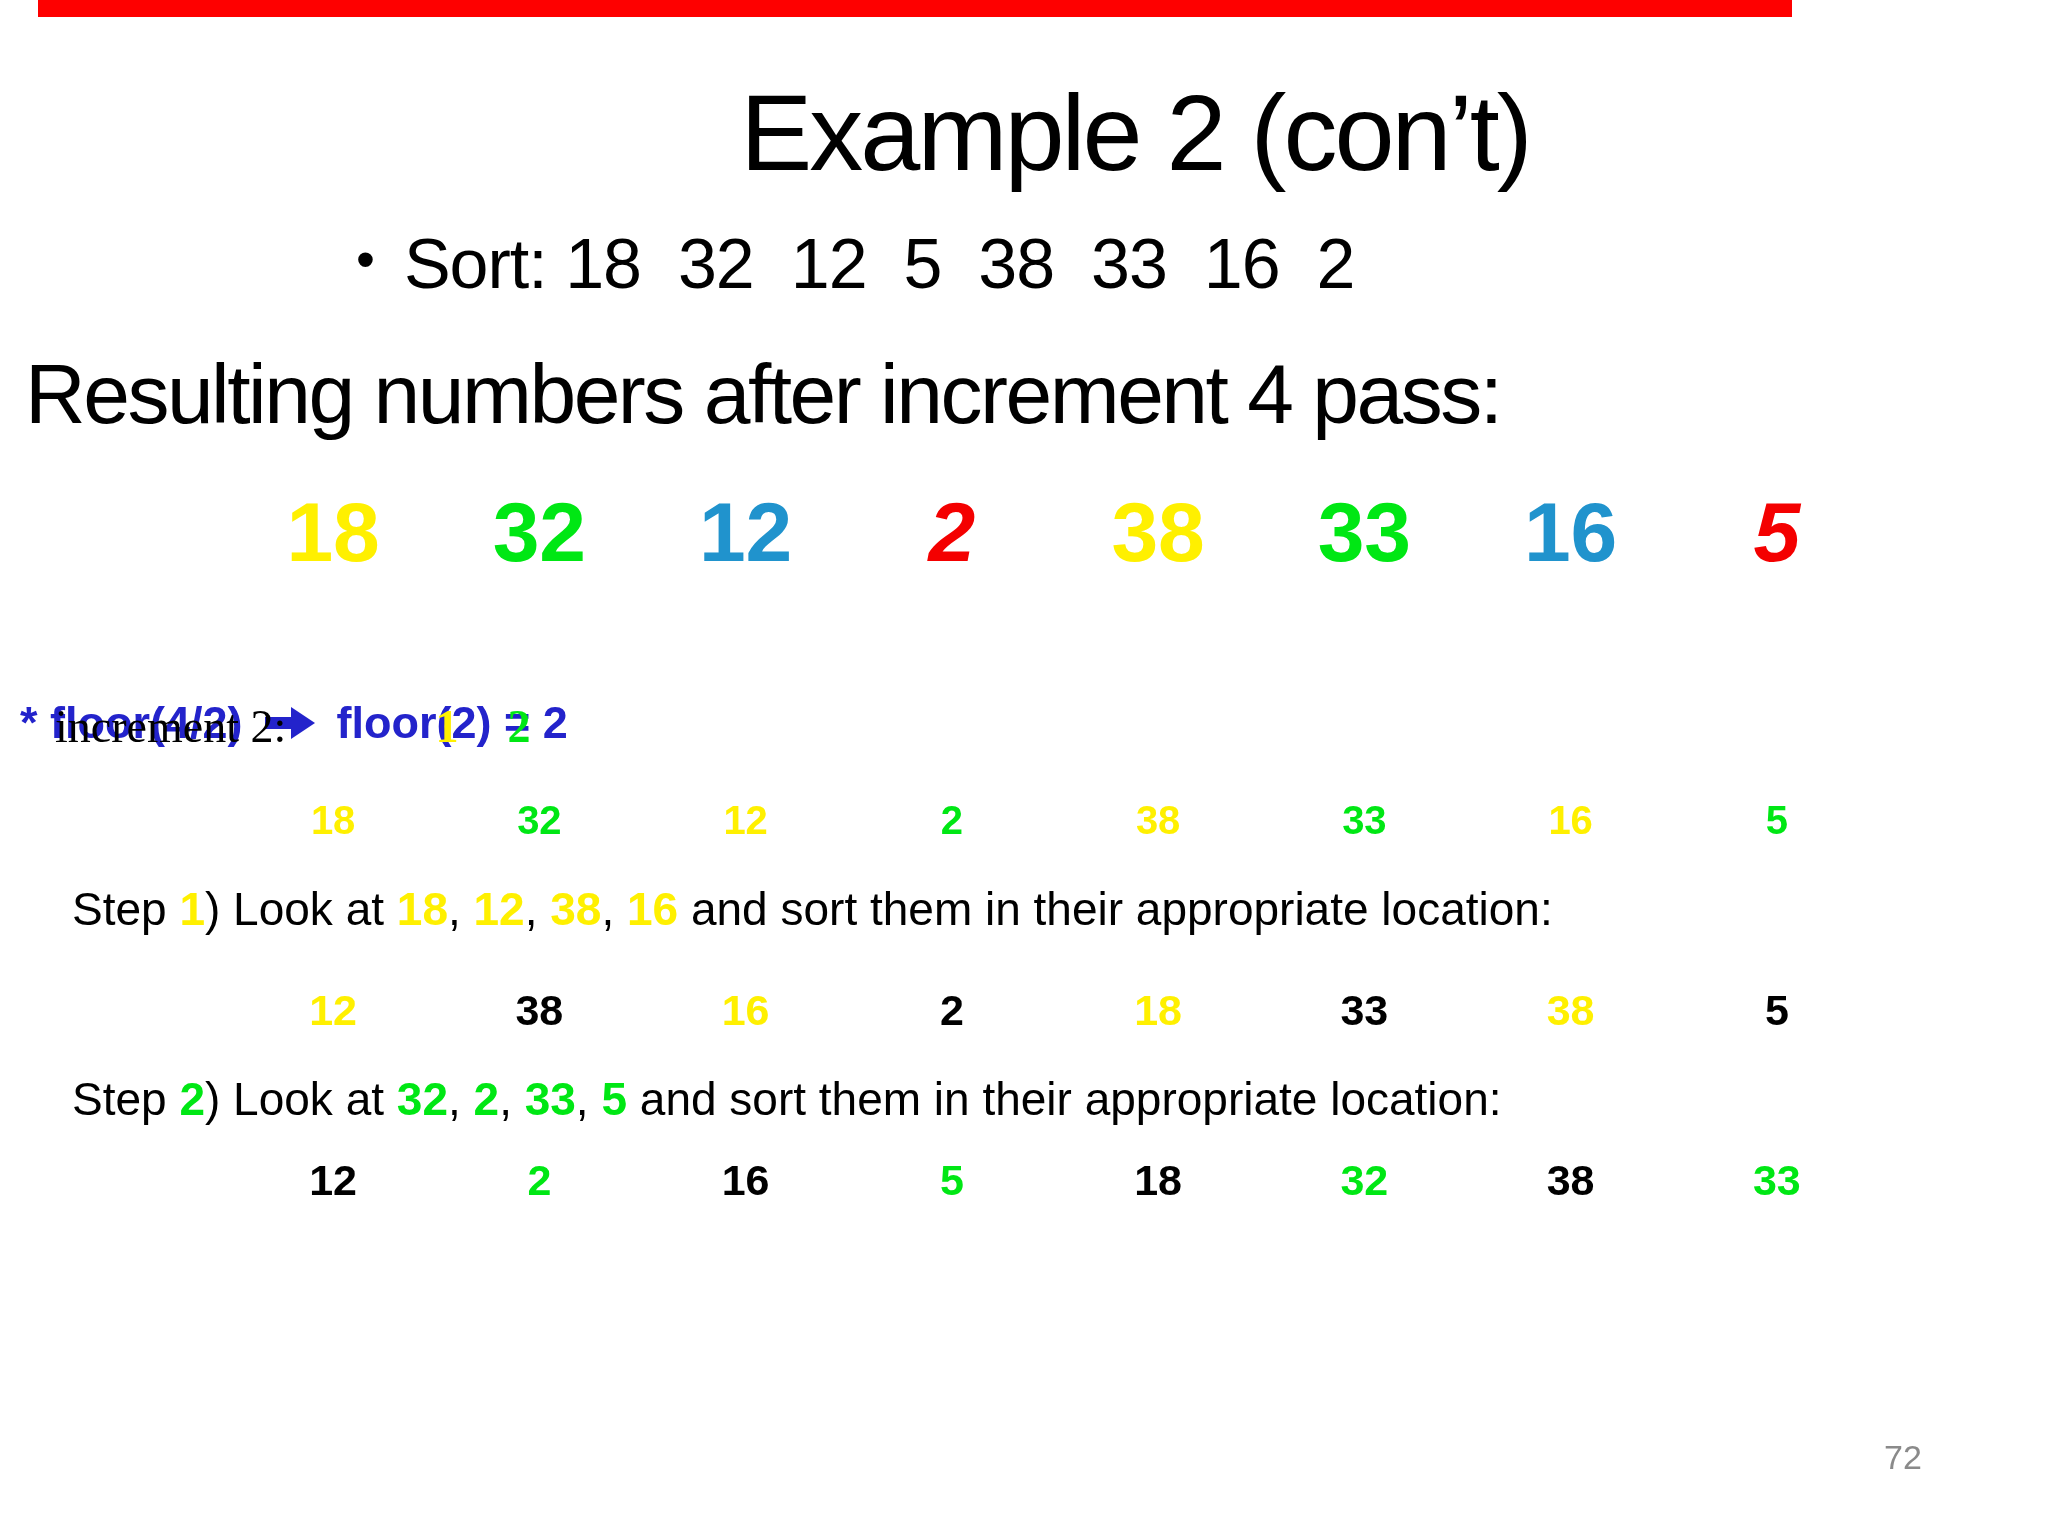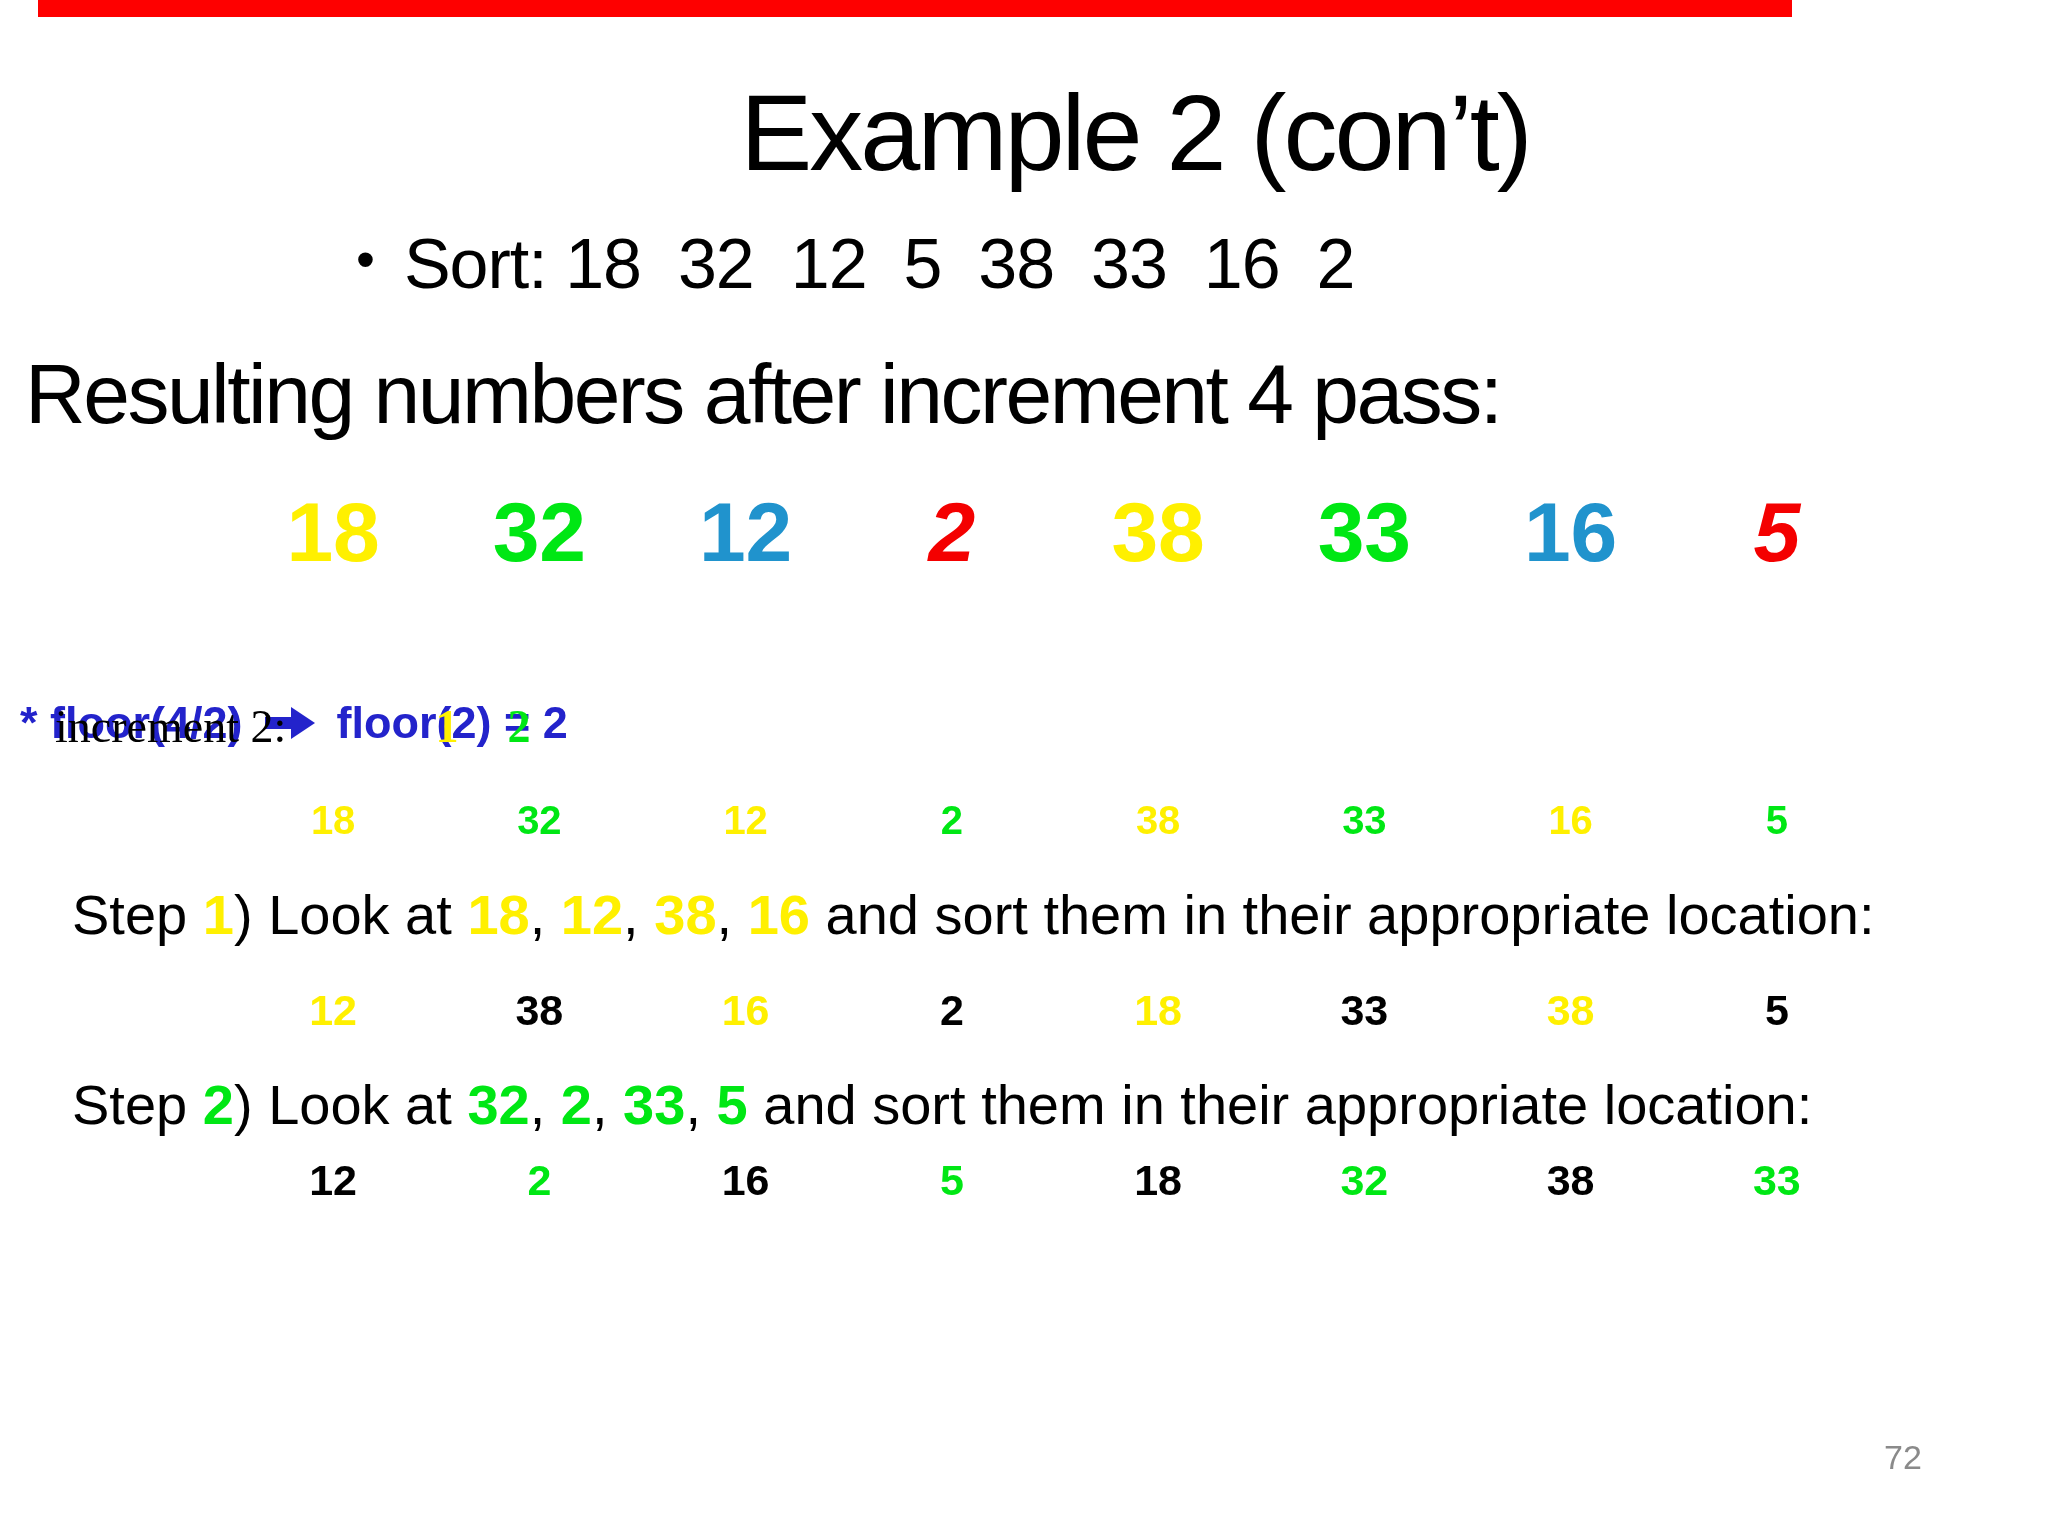--- a/index.html
+++ b/index.html
@@ -52,21 +52,21 @@
     font-size:45px; font-weight:700;
     display:flex; align-items:center; gap:14px;
     white-space:pre;
   }
   #floor-line svg { display:block; }
 
   #increment-line { left:55px; top:700px; font-size:46px; white-space:nowrap;font-family:Liberation Serif, serif; }
   #increment-values { position:absolute; left:356px; top:0; }
   #increment-values .cell { display:inline-block; width:72px; text-align:center; font-weight:700; }
 
-  .richline { font-size:56px; white-space:pre; }
+  .richline { font-size:46px; white-space:pre; }
   #step1-line { left:72px; top:882px; }
   #step2-line { left:72px; top:1072px; }
 
   #page-number { left:1884px; top:1438px; font-size:34px; }
 </style>
 </head>
 <body>
 
 <div id="top-bar" class="abs" style="background: rgb(254, 0, 0);"></div>
 

